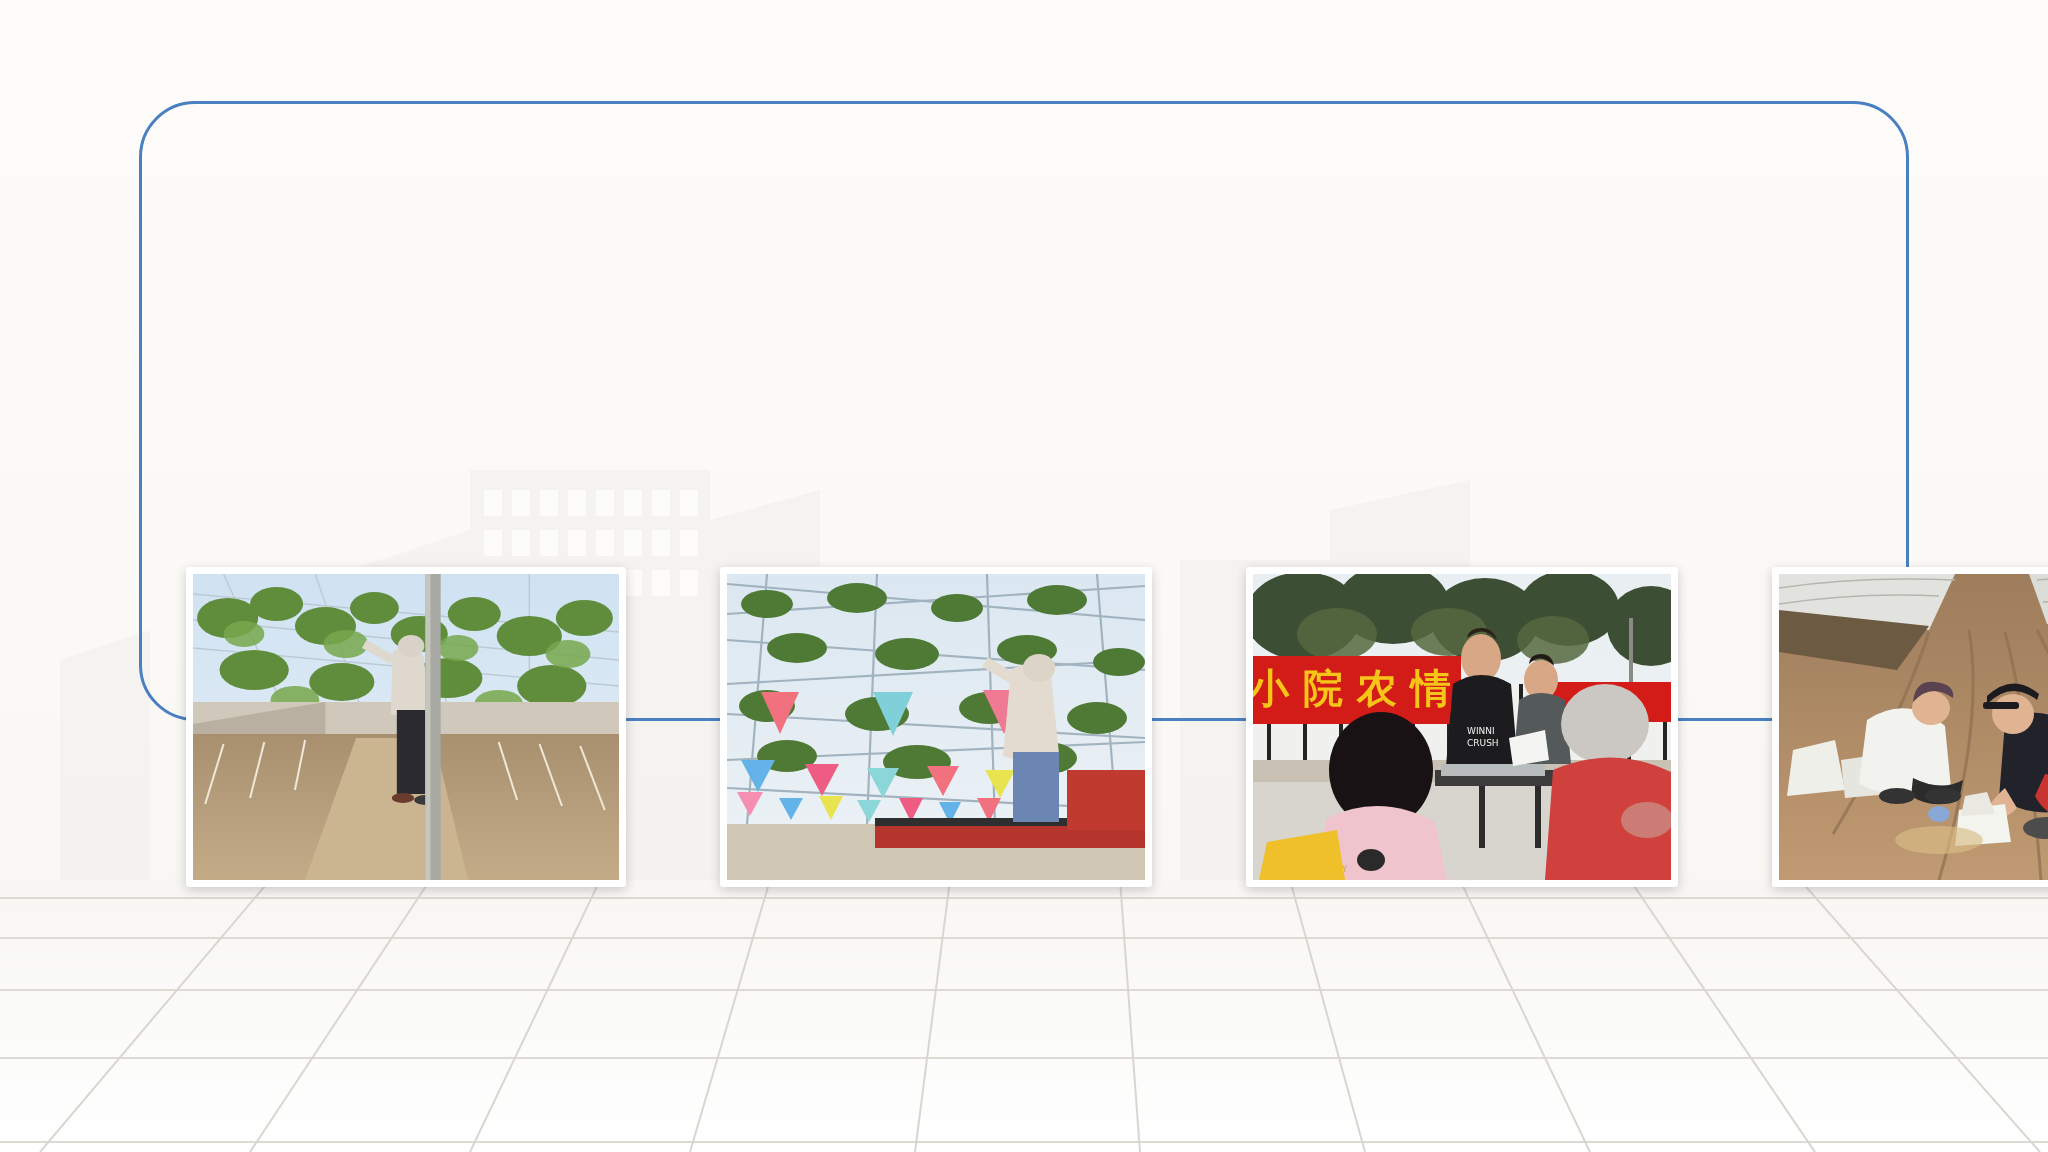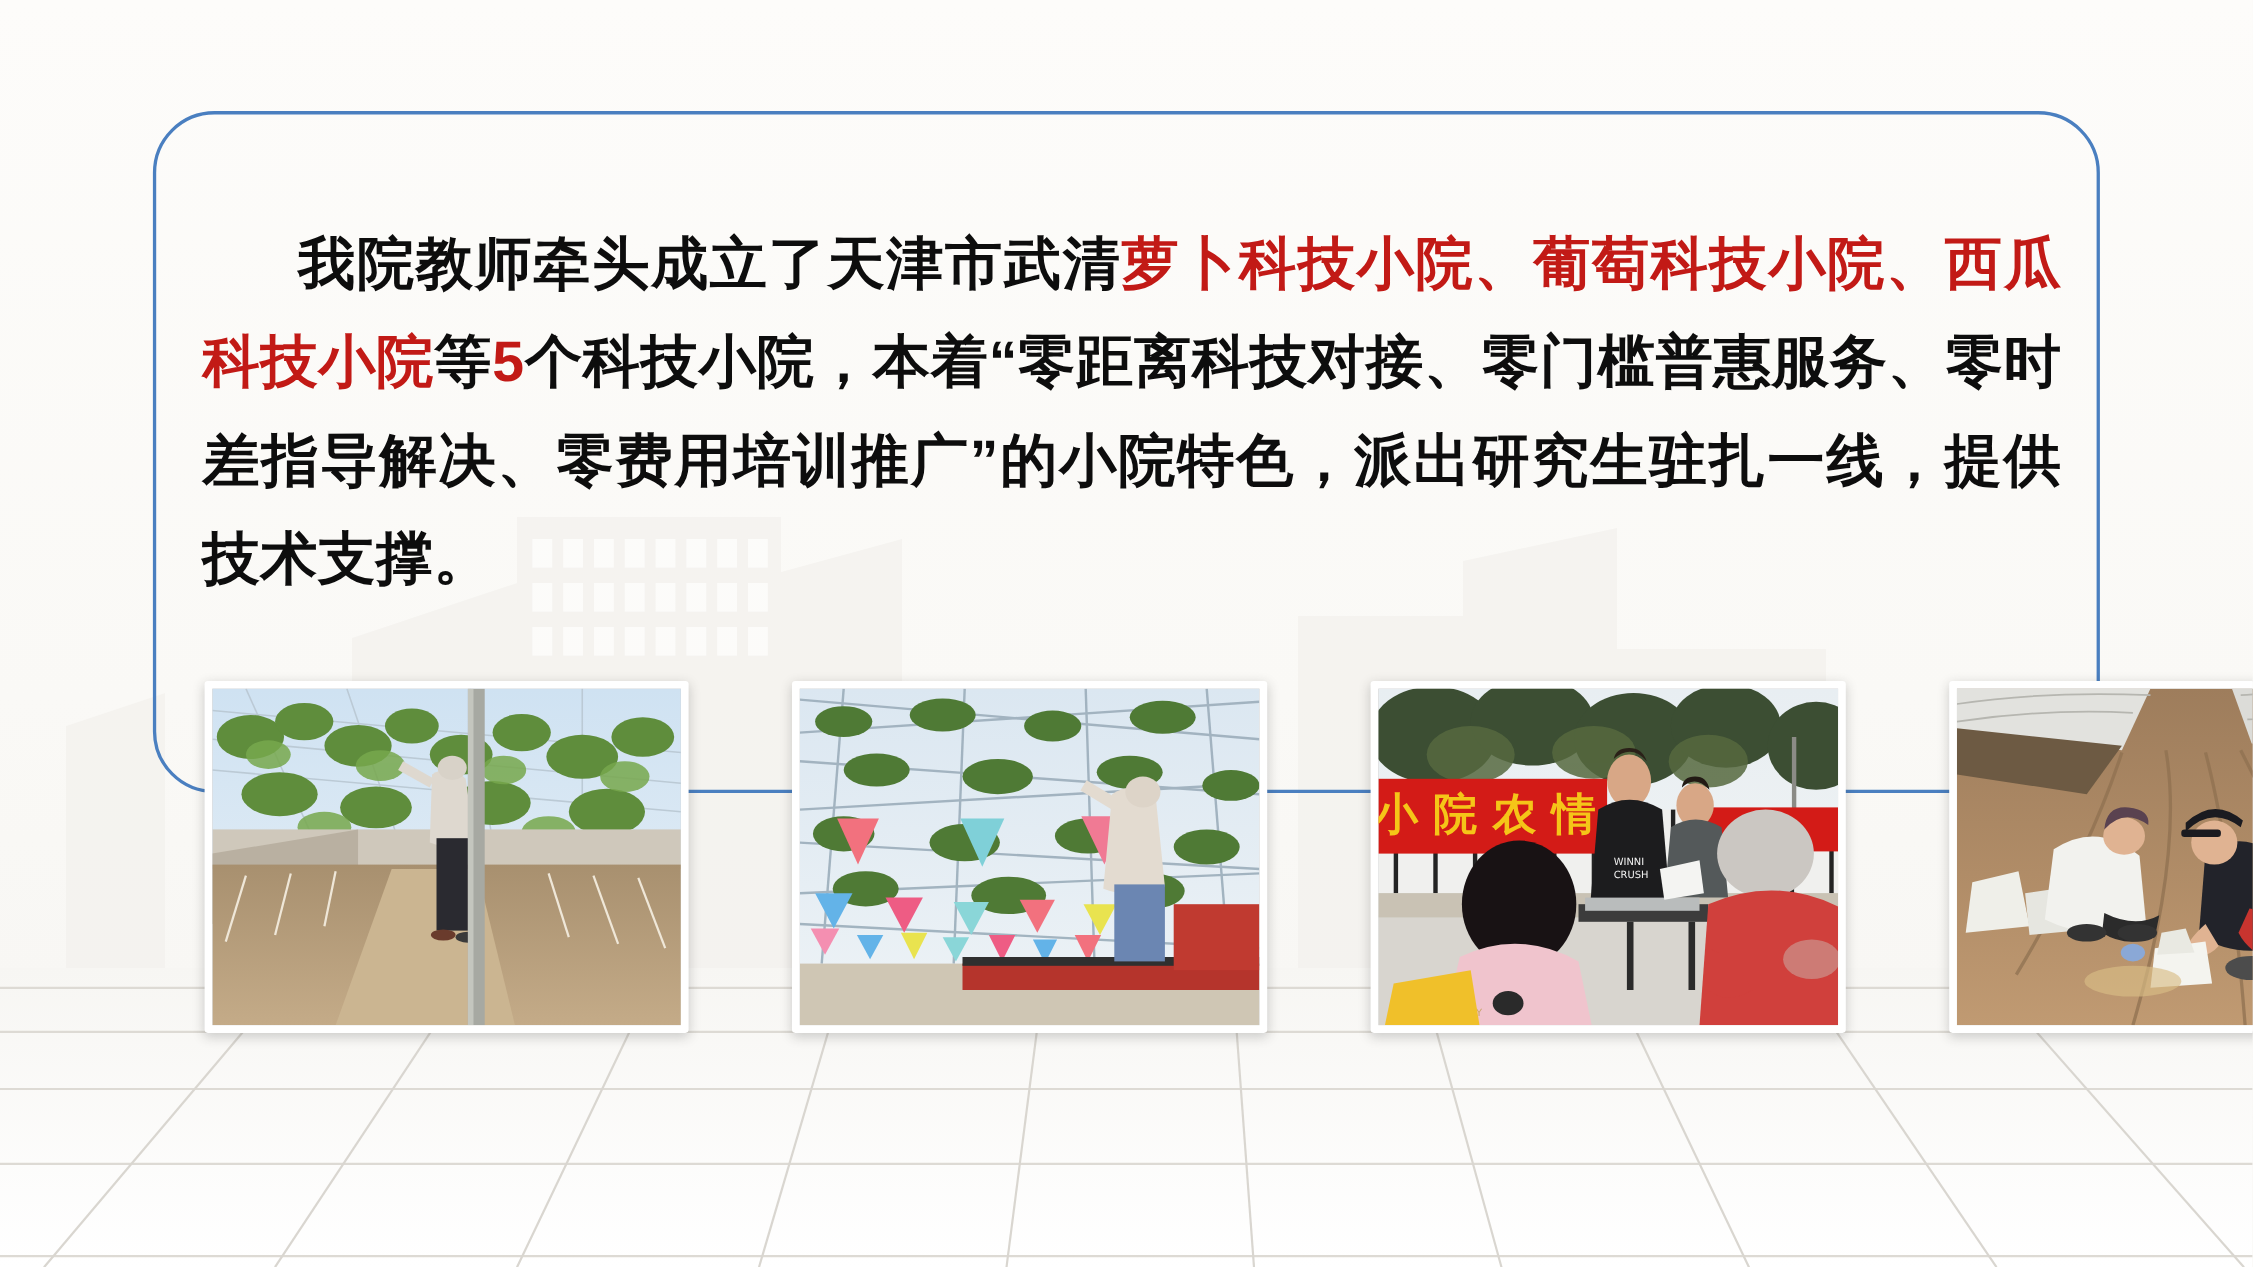--- a/index.html
+++ b/index.html
@@ -63,25 +63,26 @@
     text-justify: inter-character;
     -webkit-font-smoothing: antialiased;
   }
   .para .indent { display: inline-block; width: 86px; }
   .para .red { color: #c21a16; }
 
   
   .photos {
     position: absolute;
     left: 146px;
-    top: 603px;
+    top: 583px;
     width: 1790px;
     height: 320px;
     display: flex;
     gap: 14px;
+    align-items: flex-end;
   }
   .photo {
     position: relative;
     width: 432px;
     height: 320px;
     background: #ffffff;
     border-radius: 3px;
     box-shadow: 0 3px 11px rgba(40,40,40,0.22);
     overflow: hidden;
     flex: 0 0 432px;
@@ -174,23 +175,20 @@
       <line x1="1120" y1="0" x2="1140" y2="272"></line>
       <line x1="1290" y1="0" x2="1365" y2="272"></line>
       <line x1="1460" y1="0" x2="1590" y2="272"></line>
       <line x1="1630" y1="0" x2="1815" y2="272"></line>
       <line x1="1800" y1="0" x2="2040" y2="272"></line>
     </g>
   </svg>
 
   <div class="card"></div>
 
-  <div class="para">
-    <span class="indent"></span><span>我院教师牵头成立了天津市武清</span><span class="red">萝卜科技小院、葡萄科技小院、西瓜科技小院</span><span>等</span><span class="red">5</span><span>个科技小院，本着“零距离科技对接、零门槛普惠服务、零时差指导解决、零费用培训推广”的小院特色，派出研究生驻扎一线，提供技术支撑。</span>
-  </div>
 
   <div class="photos">
 
     <figure class="photo p1">
       <div class="inner">
         <svg viewBox="0 0 418 306" preserveAspectRatio="none">
           <defs>
             <linearGradient id="sky1" x1="0" y1="0" x2="0" y2="1">
               <stop offset="0%" stop-color="#cfe2f2"></stop>
                 <stop offset="100%" stop-color="#e8f0f6"></stop>

